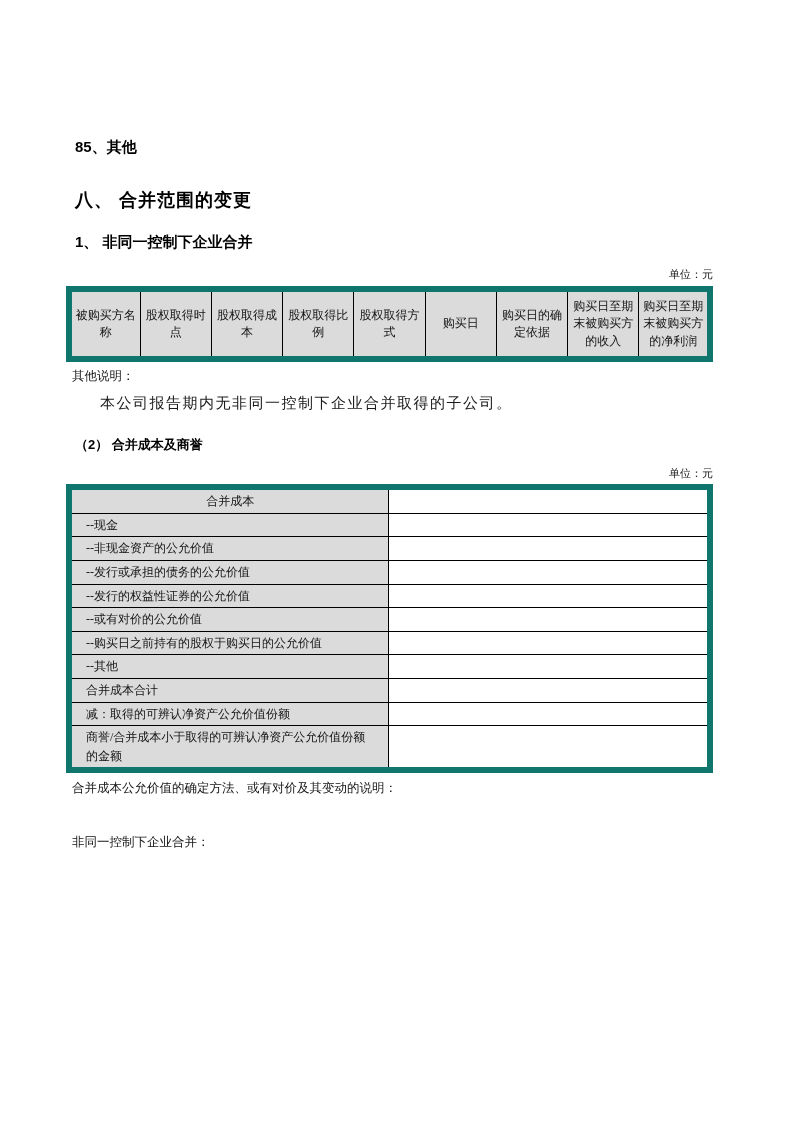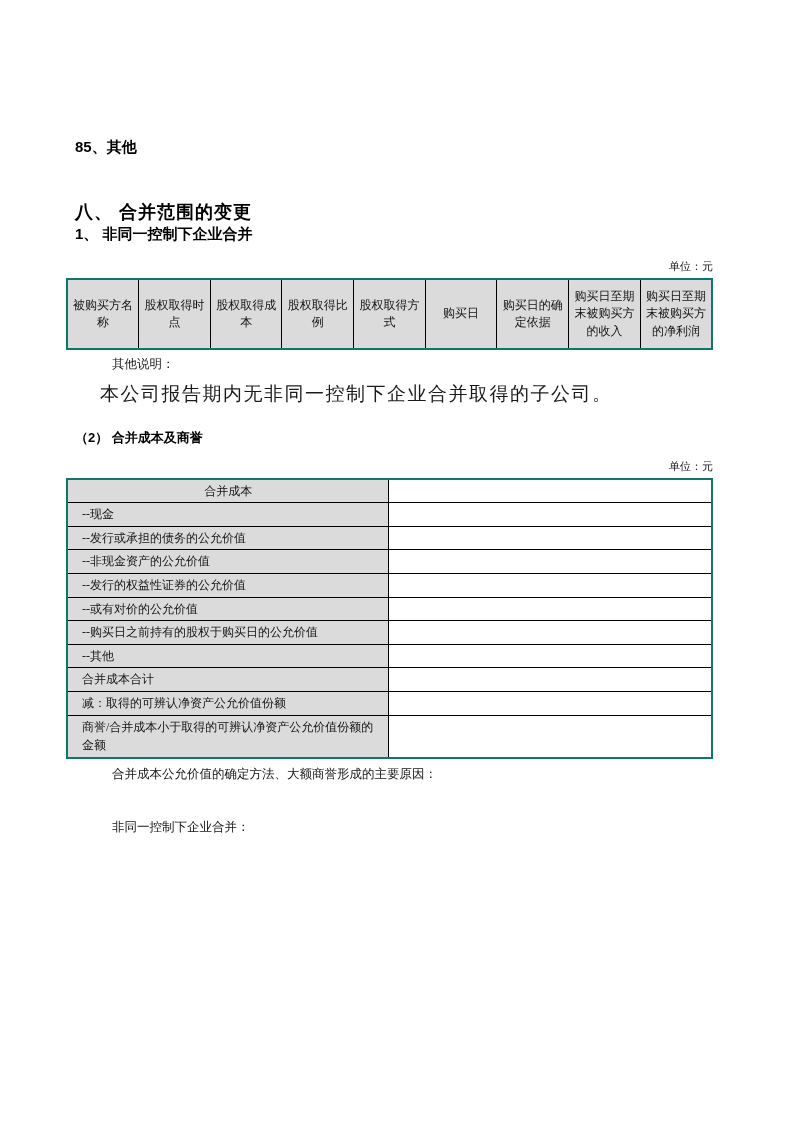--- a/index.html
+++ b/index.html
@@ -16,31 +16,31 @@
     position: absolute;
     left: 66px; top: 0;
     width: 647px;
   }
   .h-sans {
     font-family: "Liberation Sans", sans-serif;
     font-weight: bold;
     color: #000000;
   }
   .h85   { margin-top: 137px; padding-left: 9px; font-size: 15px; line-height: 1.3; }
-  .h8    { margin-top: 44px;  padding-left: 9px; font-size: 18px; line-height: 1.3; letter-spacing: 1px; }
-  .sub1  {  padding-left: 9px; font-size: 15px; line-height: 1.3; }
+  .h8    { margin-top: 32px;  padding-left: 9px; font-size: 18px; line-height: 1.3; letter-spacing: 1px; }
+  .sub1  { margin-top: 20px;  padding-left: 9px; font-size: 15px; line-height: 1.3; }
   .item  { margin-top: 19px;  padding-left: 9px; font-size: 13px; line-height: 1.3; }
   .unit  { margin-top: 17px;  text-align: right; font-size: 11px; line-height: 1.25; }
   .unit2 { margin-top: 13px; }
 
   table {
     border-collapse: collapse;
     width: 100%;
     table-layout: fixed;
-    border: 2px solid #0f766e;
+    border: 6px solid #0f766e;
     margin-top: 4px;
   }
   td {
     border: 1px solid #000000;
     font-size: 12px;
     color: #141414;
     word-break: break-all;
   }
   .t1 td {
     background: #dbdbdb;
@@ -53,26 +53,26 @@
   .t2 .label {
     background: #dbdbdb;
     padding: 2px 14px;
     line-height: 1.55;
     text-align: left;
     vertical-align: middle;
   }
   .t2 .center { text-align: center; }
   .t2 .value { width: 50.1%; background: #ffffff; }
 
-  .note-label { margin-top: 6px; padding-left: 6px; font-size: 12.5px; line-height: 1.3; margin-left: 40px; }
+  .note-label { margin-top: 6px; padding-left: 6px; font-size: 12.5px; line-height: 1.3; }
   .para {
     margin-top: 9px;
     padding-left: 6px;
     text-indent: 28px;
-    font-size: 19px;
+    font-size: 15px;
     letter-spacing: 1.5px;
     line-height: 1.35;
     color: #1a1a1a;
   }
   .item2 { margin-top: 23px; }
   .note-a { margin-top: 7px; }
   .note-b { margin-top: 37px; }
   .note-c { margin-top: 34px; }
 </style>
 </head>
@@ -118,25 +118,25 @@
       <tbody>
           <tr>
         <td class="label center">合并成本</td>
         <td class="value"></td>
       </tr>
       <tr>
         <td class="label">--现金</td>
         <td class="value"></td>
       </tr>
       <tr>
-        <td class="label">--发行或承担的债务的公允价值</td>
+        <td class="label">--非现金资产的公允价值</td>
         <td class="value"></td>
       </tr>
       <tr>
-        <td class="label">--非现金资产的公允价值</td>
+        <td class="label">--发行或承担的债务的公允价值</td>
         <td class="value"></td>
       </tr>
       <tr>
         <td class="label">--发行的权益性证券的公允价值</td>
         <td class="value"></td>
       </tr>
       <tr>
         <td class="label">--或有对价的公允价值</td>
         <td class="value"></td>
       </tr>
@@ -156,20 +156,20 @@
         <td class="label">减：取得的可辨认净资产公允价值份额</td>
         <td class="value"></td>
       </tr>
       <tr>
         <td class="label">商誉/合并成本小于取得的可辨认净资产公允价值份额的金额</td>
         <td class="value"></td>
       </tr>
     </tbody>
       </table>
 
-    <div class="note-label note-a">合并成本公允价值的确定方法、大额商誉形成的主要原因：</div>
+    <div class="note-label note-a">合并成本公允价值的确定方法、或有对价及其变动的说明：</div>
 
     <div class="note-label note-b">非同一控制下企业合并：</div>
 
     <div class="note-label note-c">其他说明：</div>
 
   </div>
 </div>
 
 </body></html>

